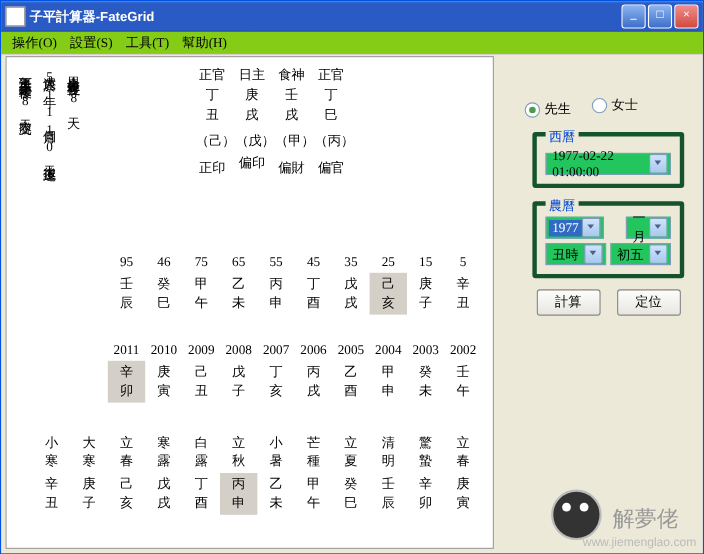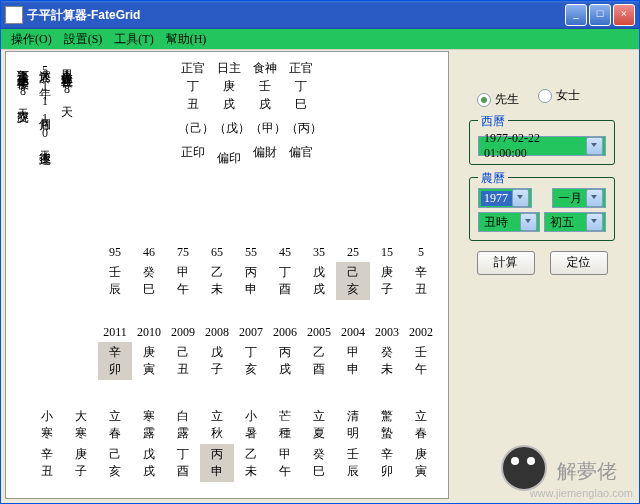--- a/index.html
+++ b/index.html
@@ -2,37 +2,37 @@
 <html><head>
 <meta charset="utf-8">
 <style>
 body{margin:0;font-family:"SimSun","MS Song",serif;font-size:12px;background:#fff}
 .window{width:640px;height:504px;background:#ece9d8;border:1px solid #0054e3;position:relative;box-sizing:border-box}
 .titlebar{height:28px;background:linear-gradient(#3b77dd,#2a5bc4 8%,#2a5bc4 92%,#1e4ba8);color:#fff;display:flex;align-items:center;padding:0 4px;font-family:Tahoma,sans-serif}
 .titlebar .ticon{width:16px;height:16px;background:#fff;border:1px solid #888;margin-right:4px}
 .titlebar .ttext{flex:1;font-weight:bold;font-size:12px}
 .tbtn{width:20px;height:20px;margin-left:2px;background:linear-gradient(#8db4f0,#3d6fc8);border:1px solid #fff;border-radius:3px;color:#fff;text-align:center;line-height:16px;font-family:Tahoma;font-size:11px;font-weight:bold}
 .tbtn.close{background:linear-gradient(#f08d8d,#d04a3d)}
-.menubar{height:20px;background:#22c55e;display:flex;align-items:center;padding:0 4px;border-bottom:1px solid #d4d0c8}
+.menubar{height:20px;background:#84cc16;display:flex;align-items:center;padding:0 4px;border-bottom:1px solid #d4d0c8}
 .menubar span{padding:2px 6px;font-family:Tahoma,SimSun}
 .client{position:absolute;top:50px;left:4px;right:4px;bottom:4px;display:flex}
 .chart{flex:0 0 444px;background:#fff;border:1px solid #999;position:relative;box-sizing:border-box}
 .sidebar{flex:1;padding:6px 20px}
 .vcol{position:absolute;top:8px;width:16px;writing-mode:vertical-rl;text-orientation:upright;font-size:12px;line-height:15px;letter-spacing:1px}
 .hdrcol{position:absolute;top:8px;width:30px;text-align:center;font-size:12px;line-height:16px}
 .hdrcol div{margin-bottom:2px}
-.grid{position:absolute;left:92px;top:190px;font-size:12px}
+.grid{position:absolute;left:92px;top:176px;font-size:12px}
 .grid table{border-collapse:collapse}
 .grid td{width:34px;text-align:center;padding:2px 0;height:16px}
 .grid td.hl{background:#d4d0c8}
 .grid tr.sep td{padding-top:24px}
 .radio{display:inline-flex;align-items:center;margin-right:16px;font-family:Tahoma,SimSun}
 .radio .r{width:12px;height:12px;border:1px solid #7f9db9;border-radius:50%;background:#fff;margin-right:4px;display:flex;align-items:center;justify-content:center}
 .radio .r .dot{width:6px;height:6px;border-radius:50%;background:#4a9e4a}
-.group{border:1px solid #14532d;border-radius:3px;margin:12px 0 8px;padding:10px 8px 8px;position:relative}
+.group{border:4px solid #14532d;border-radius:3px;margin:12px 15px 8px;padding:10px 8px 8px;position:relative}
 .group .legend{position:absolute;top:-8px;left:8px;background:#ece9d8;padding:0 3px;color:#0046d5}
 .sel,.txt{border:1px solid #7f9db9;background:#22c55e;height:20px;font-family:Tahoma,SimSun;font-size:12px;box-sizing:border-box}
 .sel{display:inline-flex;align-items:center;padding:0 2px}
 .sel .val{flex:1;padding:0 3px}
 .sel .val.hl{background:#316ac5;color:#fff}
 .sel .arr{width:15px;height:16px;background:linear-gradient(#cfe4fc,#a8c8ee);border:1px solid #7f9db9;border-radius:2px;position:relative}
 .sel .arr:after{content:"";position:absolute;top:5px;left:4px;border:3px solid transparent;border-top:4px solid #4d6185}
 .btnrow{text-align:center;margin-top:10px}
 .btn{display:inline-block;min-width:56px;height:22px;line-height:20px;background:linear-gradient(#fdfdfd,#e7e6e0);border:1px solid #888;border-radius:3px;margin:0 6px;font-family:Tahoma,SimSun;font-size:12px;text-align:center}
 .watermark{position:absolute;right:6px;bottom:4px;font-family:Arial;font-size:11px;color:#bbb}
@@ -70,21 +70,21 @@
           <div>丁</div>
           <div>丑</div>
           <div style="margin-top:8px">（己）</div>
           <div style="margin-top:8px">正印</div>
       </div>
       <div class="hdrcol" style="left:208px">
         <div>日主</div>
           <div>庚</div>
           <div>戌</div>
           <div style="margin-top:8px">（戊）</div>
-          <div style="margin-top:14px">偏印</div>
+          <div style="margin-top:4px">偏印</div>
       </div>
       <div class="hdrcol" style="left:244px">
         <div>食神</div>
           <div>壬</div>
           <div>戌</div>
           <div style="margin-top:8px">（甲）</div>
           <div style="margin-top:8px">偏財</div>
       </div>
       <div class="hdrcol" style="left:280px">
         <div>正官</div>

